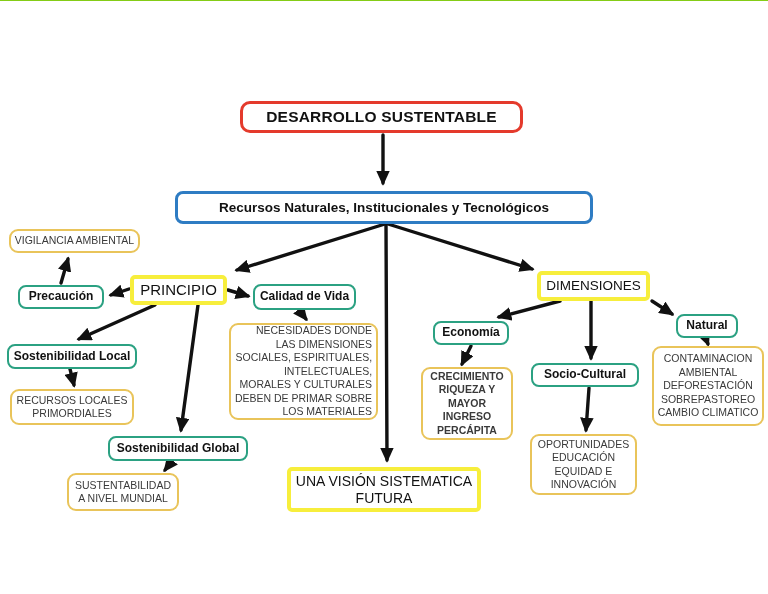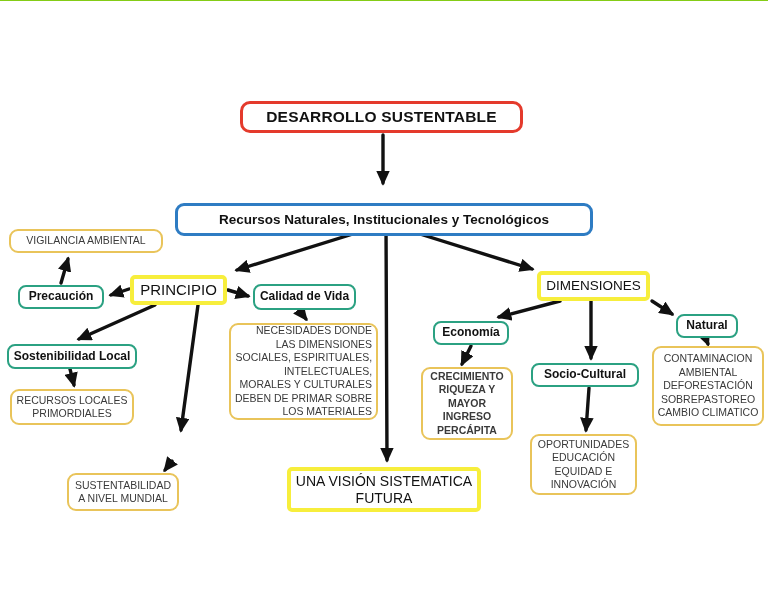--- a/index.html
+++ b/index.html
@@ -81,43 +81,44 @@
     <line x1="560" y1="300" x2="499" y2="316" marker-end="url(#ah)"></line>
     <line x1="591" y1="300" x2="591" y2="357" marker-end="url(#ah)"></line>
     <line x1="652" y1="300" x2="672" y2="313" marker-end="url(#ah)"></line>
     <line x1="471" y1="345" x2="462" y2="363" marker-end="url(#ah)"></line>
     <line x1="589" y1="387" x2="586" y2="429" marker-end="url(#ah)"></line>
     <line x1="706" y1="338" x2="708" y2="343" marker-end="url(#ah)"></line>
   </svg>
 
   <div class="node title-red" style="left:240px;top:100px;width:283px;height:32px;">DESARROLLO SUSTENTABLE</div>
 
-  <div class="node title-blue" style="left:175px;top:202px;width:418px;height:33px;">Recursos Naturales, Institucionales y Tecnológicos</div>
+  <div class="node title-blue" style="left:175px;top:190px;width:418px;height:33px;border-radius:8px;">Recursos Naturales, Institucionales y Tecnológicos</div>
 
-  <div class="node detail" style="left:9px;top:228px;width:154px;height:24px;">VIGILANCIA AMBIENTAL</div>
+  <div class="node detail" style="left:9px;top:228px;width:131px;height:24px;">VIGILANCIA AMBIENTAL</div>
 
   <div class="node green" style="left:18px;top:284px;width:86px;height:24px;">Precaución</div>
 
   <div class="node key-yellow big" style="left:130px;top:274px;width:97px;height:30px;">PRINCIPIO</div>
 
   <div class="node green" style="left:253px;top:283px;width:103px;height:26px;">Calidad de Vida</div>
 
   <div class="node detail" style="left:229px;top:322px;width:149px;height:97px;text-align:right;">NECESIDADES DONDE
 LAS DIMENSIONES
 SOCIALES, ESPIRITUALES,
 INTELECTUALES,
 MORALES Y CULTURALES
 DEBEN DE PRIMAR SOBRE
 LOS MATERIALES</div>
 
   <div class="node green" style="left:7px;top:343px;width:130px;height:25px;">Sostenibilidad Local</div>
 
   <div class="node detail" style="left:10px;top:388px;width:124px;height:36px;">RECURSOS LOCALES
 PRIMORDIALES</div>
 
+  <div class="node green" style="left:108px;top:435px;width:140px;height:25px;">Sostenibilidad Global</div>
 
   <div class="node detail" style="left:67px;top:472px;width:112px;height:38px;">SUSTENTABILIDAD
 A NIVEL MUNDIAL</div>
 
   <div class="node key-yellow" style="left:287px;top:466px;width:194px;height:45px;white-space:pre-line;text-align:center;">UNA VISIÓN SISTEMATICA
 FUTURA</div>
 
   <div class="node green" style="left:433px;top:320px;width:76px;height:24px;">Economía</div>
 
   <div class="node detail" style="left:421px;top:366px;width:92px;height:73px;font-weight:bold;">CRECIMIENTO

